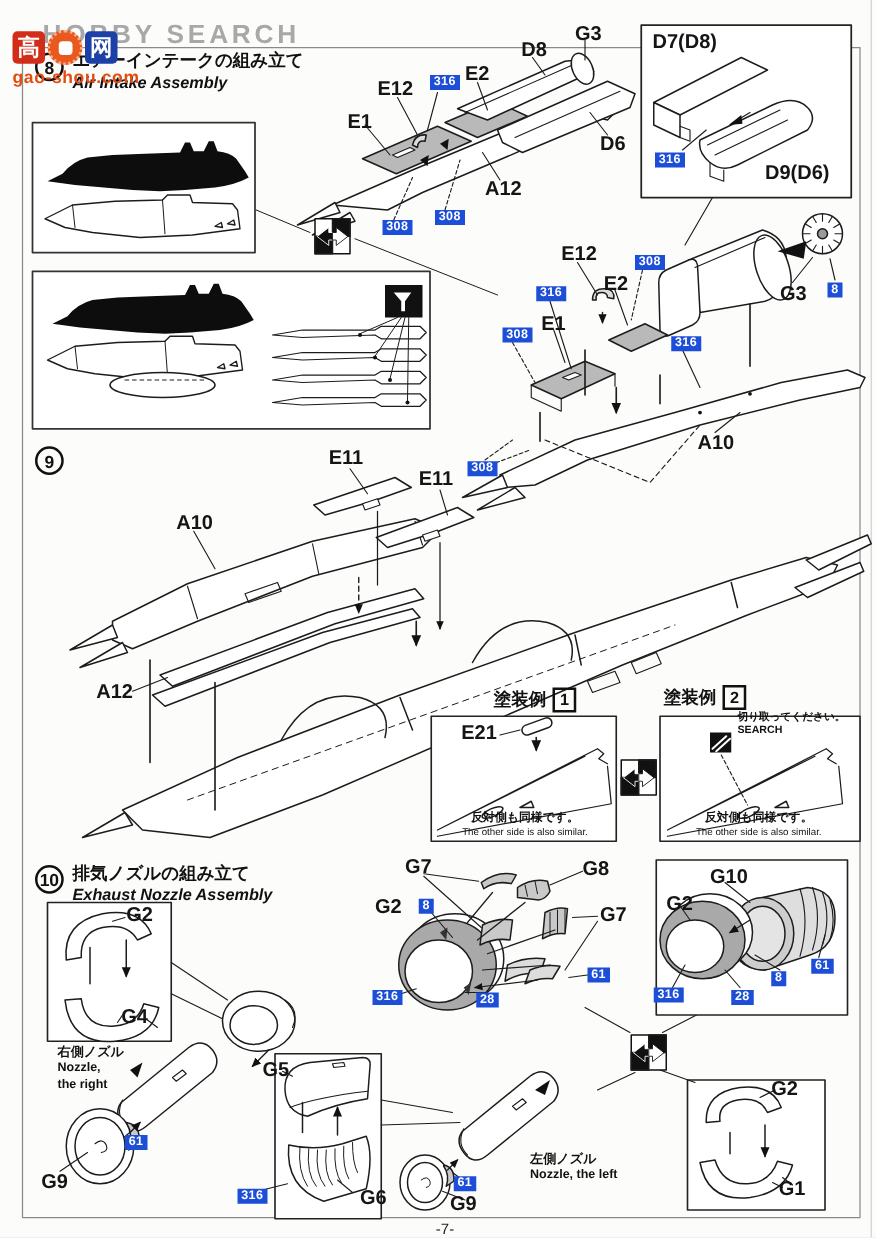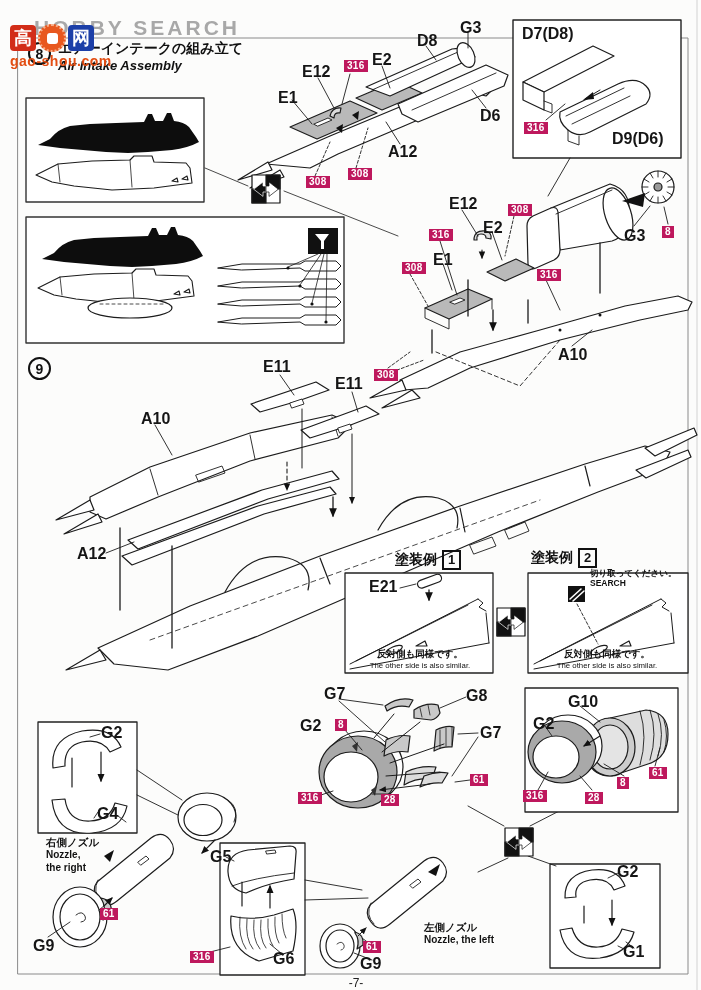--- a/index.html
+++ b/index.html
@@ -1,21 +1,21 @@
 <!DOCTYPE html>
 <html><head>
 <meta charset="utf-8">
 <style>
   html,body{margin:0;padding:0;background:#e9e9e9;}
   .page{position:relative;width:701px;height:990px;background:#fcfcfb;overflow:hidden;
         font-family:"Liberation Sans","DejaVu Sans",sans-serif;}
   .art{position:absolute;left:0;top:0;z-index:1;}
   .lbl{position:absolute;font-weight:bold;color:#151515;white-space:nowrap;line-height:1;z-index:3;}
   .part{font-size:16px;}
-  .paint{background:#be185d;color:#fff;font-size:10px;padding:1px 3px;letter-spacing:.3px;}
+  .paint{background:#1d4ed8;color:#fff;font-size:10px;padding:1px 3px;letter-spacing:.3px;}
   .step-header{position:absolute;display:flex;align-items:flex-start;gap:7px;color:#111;z-index:3;}
   .step-num{flex:0 0 auto;min-width:23px;height:23px;border:2.4px solid #111;border-radius:50%;
             display:flex;align-items:center;justify-content:center;font-weight:bold;font-size:14px;margin-top:2px;padding:0 1px;box-sizing:border-box;}
   .step-titles{display:flex;flex-direction:column;}
   .jp{font-size:14px;font-weight:bold;}
   .en{font-size:13px;font-weight:bold;font-style:italic;}
   .paint-title{position:absolute;display:flex;gap:5px;align-items:center;font-weight:bold;font-size:14px;color:#111;z-index:3;}
   .paint-num{border:2.2px solid #111;padding:0 4px;font-size:13px;font-weight:bold;line-height:1.2;}
   .note{position:absolute;text-align:center;color:#111;z-index:3;}
   .note .njp{font-size:9.5px;font-weight:bold;}
@@ -315,20 +315,27 @@
 
 <div class="step-header" style="left:28px;top:40px;">
   <div class="step-num">8</div>
   <div class="step-titles">
     <span class="jp">エアーインテークの組み立て</span>
     <span class="en">Air Intake Assembly</span>
   </div>
 </div>
 <div class="step-header" style="left:28px;top:355px;">
   <div class="step-num">9</div>
+</div>
+<div class="step-header" style="left:28px;top:690px;">
+  <div class="step-num">10</div>
+  <div class="step-titles">
+    <span class="jp">排気ノズルの組み立て</span>
+    <span class="en">Exhaust Nozzle Assembly</span>
+  </div>
 </div>
 
 <div class="paint-title" style="left:395px;top:550px;">
   <span>塗装例</span>
   <span class="paint-num">1</span>
 </div>
 <div class="paint-title" style="left:531px;top:548px;">
   <span>塗装例</span>
   <span class="paint-num">2</span>
 </div>
@@ -400,21 +407,21 @@
       <div class="lbl part" style="left: 533px; top: 716px;">G2</div>
       <div class="lbl paint" style="left: 649px; top: 767px;">61</div>
       <div class="lbl paint" style="left: 617px; top: 777px;">8</div>
       <div class="lbl paint" style="left: 523px; top: 790px;">316</div>
       <div class="lbl paint" style="left: 585px; top: 792px;">28</div>
       <div class="lbl part" style="left: 101px; top: 725px;">G2</div>
       <div class="lbl part" style="left: 97px; top: 806px;">G4</div>
       <div class="lbl part" style="left: 33px; top: 938px;">G9</div>
       <div class="lbl paint" style="left: 100px; top: 908px;">61</div>
       <div class="lbl part" style="left: 210px; top: 849px;">G5</div>
-      <div class="lbl part" style="left: 273px; top: 951px;">G6</div>
+      <div class="lbl part" style="left: 288px; top: 951px;">G6</div>
       <div class="lbl paint" style="left: 190px; top: 951px;">316</div>
       <div class="lbl paint" style="left: 363px; top: 941px;">61</div>
       <div class="lbl part" style="left: 360px; top: 956px;">G9</div>
       <div class="lbl part" style="left: 617px; top: 864px;">G2</div>
       <div class="lbl part" style="left: 623px; top: 944px;">G1</div>
     </div>
 
 </div>
 
 </body></html>

